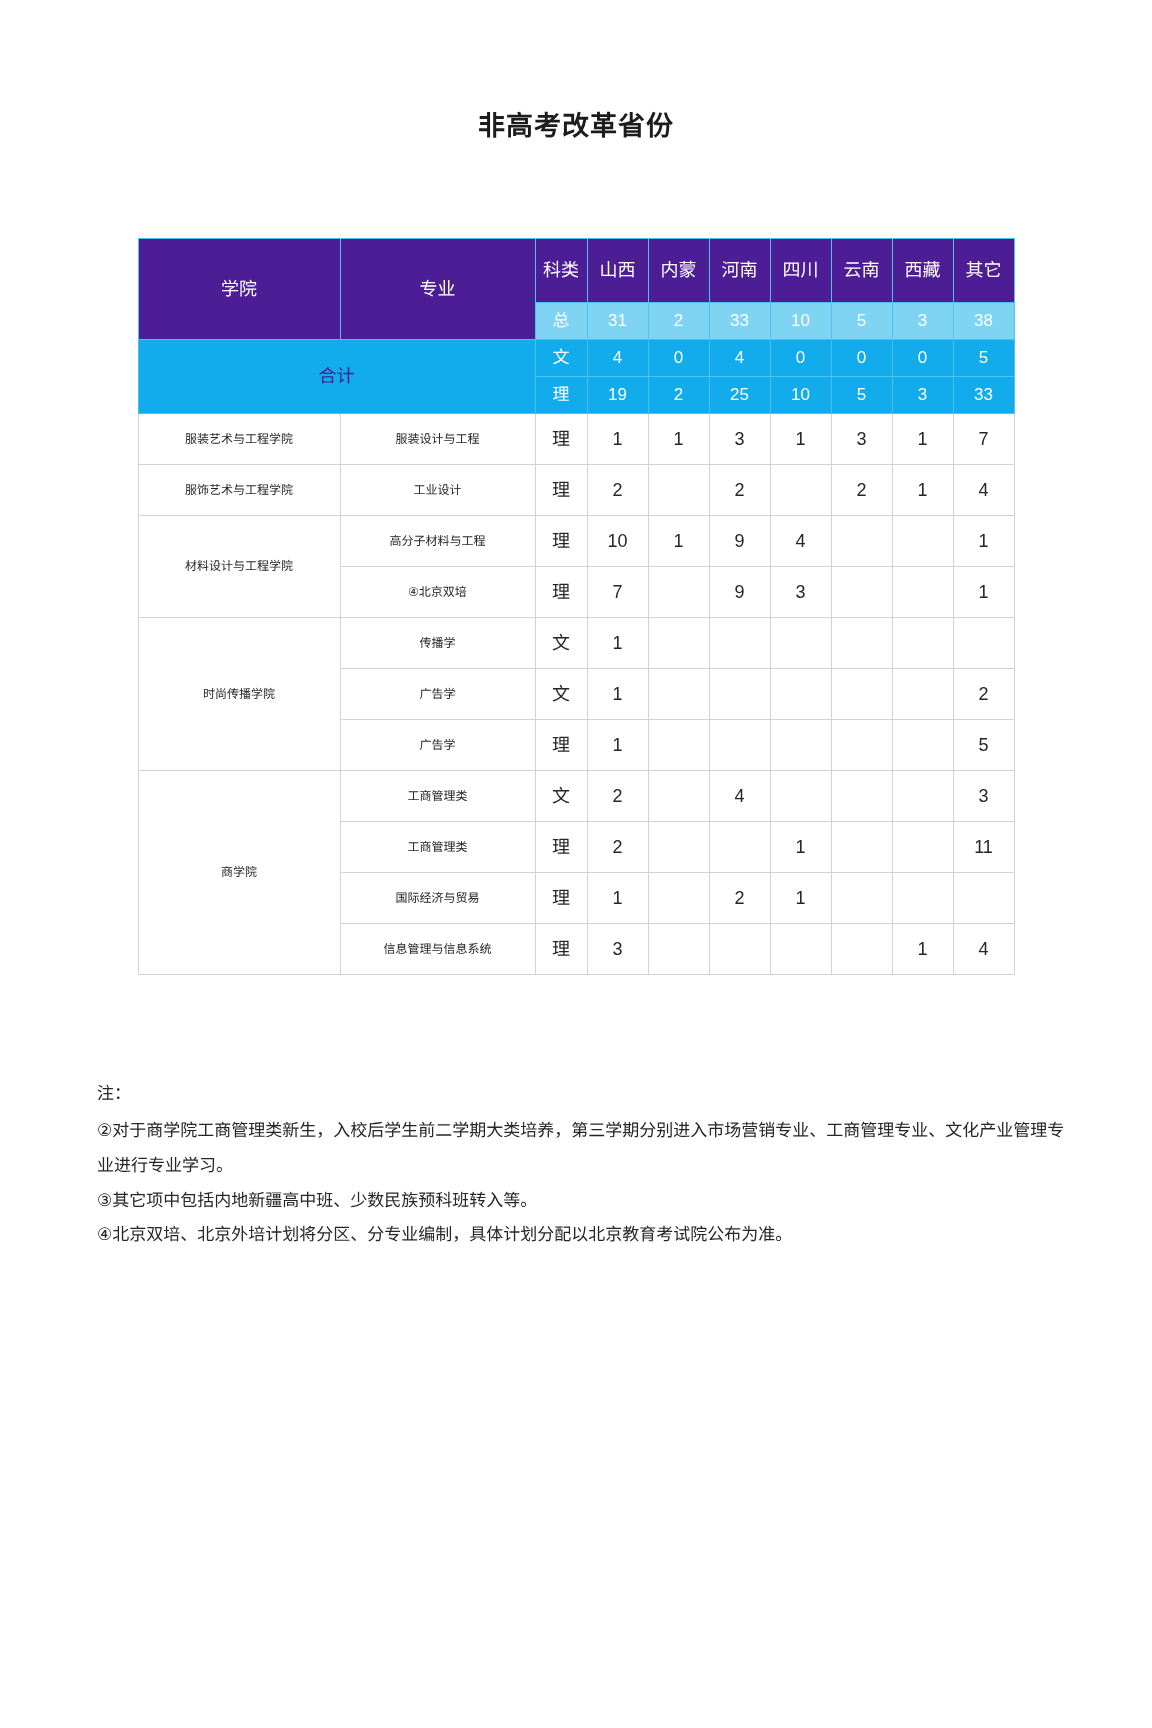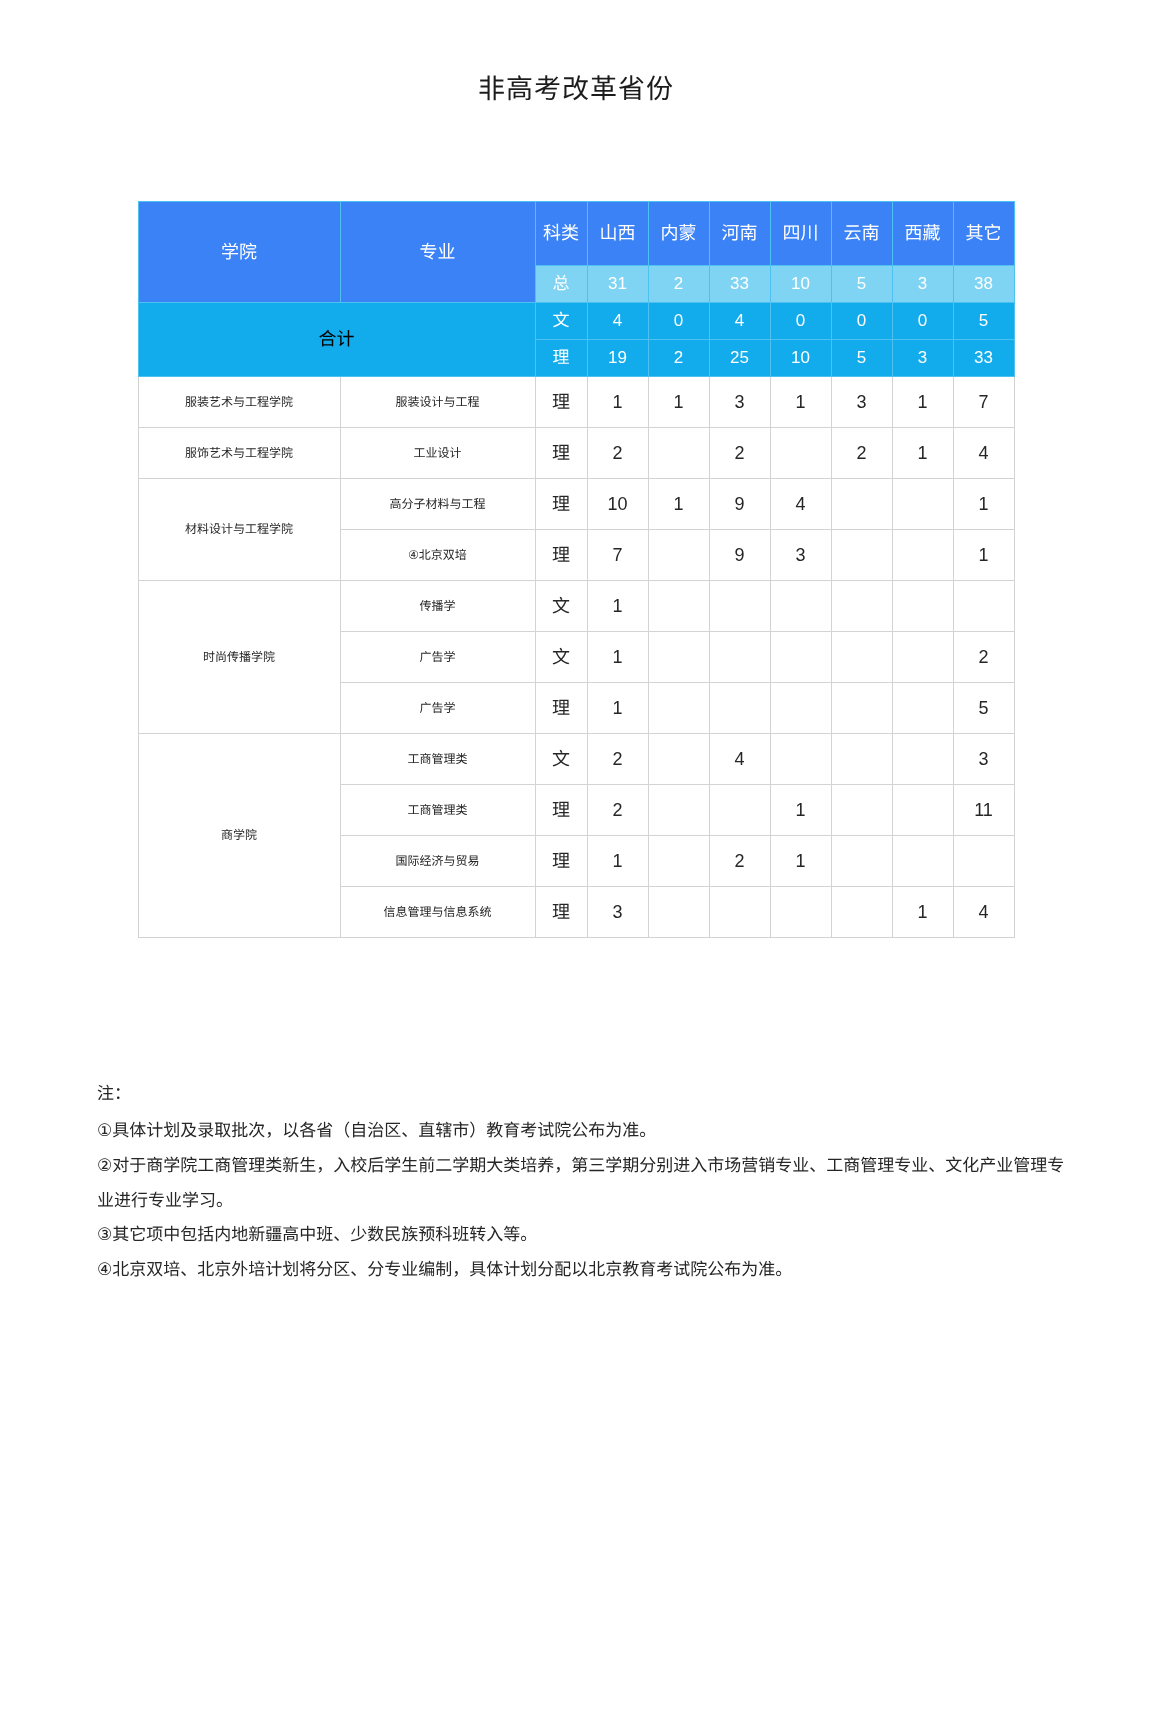--- a/index.html
+++ b/index.html
@@ -20,25 +20,25 @@
     position: relative;
     width: 1152px;
     height: 1728px;
     box-sizing: border-box;
   }
 
   
   .title {
     text-align: center;
     font-size: 27px;
-    font-weight: normal;
+    font-weight: bold;
     letter-spacing: 1px;
     color: #1c1c1c;
     margin: 0;
-    padding-top: 67px;
+    padding-top: 104px;
   }
 
   
   .table-wrap {
     margin: 0 auto;
     padding-top: 95px;
     width: 877px;
   }
   table.plan {
     border-collapse: collapse;
@@ -50,42 +50,42 @@
     border: 1px solid #d3d3d3;
     text-align: center;
     vertical-align: middle;
     font-weight: normal;
     padding: 0;
     line-height: 1.35;
   }
 
   
   .hdr {
-    background: #3b82f6;
+    background: #4c1d95;
     color: #ffffff;
     font-weight: bold;
     font-size: 18px;
     border-color: #4fc1f0 !important;
   }
   .hdr-tall {
     height: 100px;
   }
   .hdr-sub {
     background: #12abeb;
     color: #ffffff;
     font-size: 17px;
     height: 36px;
     border-color: #4fc1f0 !important;
   }
   .hdr-sub.zong {
     background: #7fd3f3;
   }
   .hdr-total-label {
     background: #12abeb;
-    color: #000000;
+    color: #4c1d95;
     font-weight: bold;
     font-size: 18px;
     border-color: #4fc1f0 !important;
     margin-left: 42px;
   }
 
   
   tbody td {
     height: 50px;
     color: #262626;
@@ -314,19 +314,18 @@
             <td class="num"></td>
             <td class="num">1</td>
             <td class="num">4</td>
           </tr>
         </tbody>
     </table>
   </div>
 
   <div class="notes">
     <p class="note-title">注：</p>
-    <p>①具体计划及录取批次，以各省（自治区、直辖市）教育考试院公布为准。</p>
     <p>②对于商学院工商管理类新生，入校后学生前二学期大类培养，第三学期分别进入市场营销专业、工商管理专业、文化产业管理专业进行专业学习。</p>
     <p>③其它项中包括内地新疆高中班、少数民族预科班转入等。</p>
     <p>④北京双培、北京外培计划将分区、分专业编制，具体计划分配以北京教育考试院公布为准。</p>
   </div>
 
 </div>
 
 </body></html>

